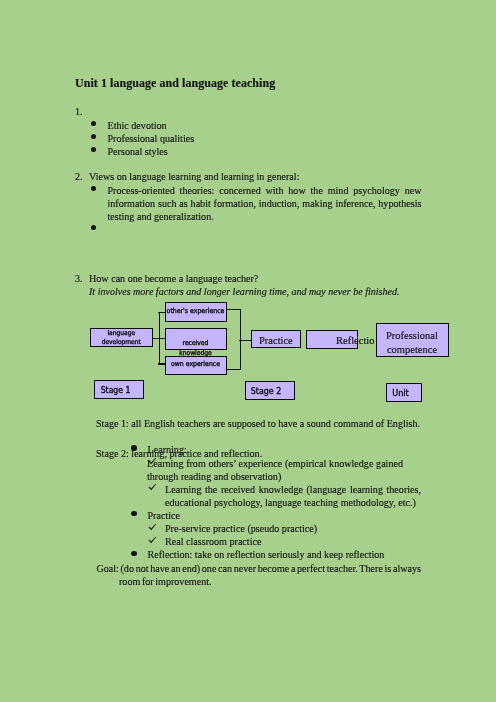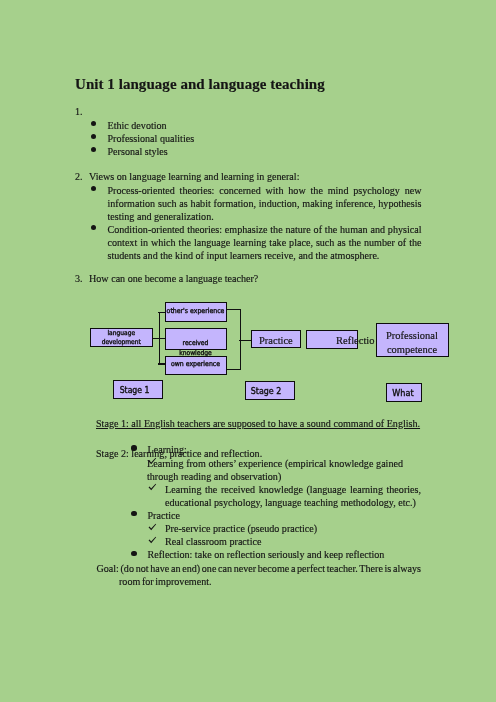--- a/index.html
+++ b/index.html
@@ -4,21 +4,21 @@
 <style>
   html,body{margin:0;padding:0;}
   body{width:496px;height:702px;background:#a6d08c;
        font-family:"Liberation Serif",serif;overflow:hidden;
        -webkit-font-smoothing:antialiased;}
   .page{position:relative;width:496px;height:702px;color:#151515;-webkit-text-stroke:0.15px #151515;}
 
   .abs{position:absolute;}
   .nowrap{white-space:nowrap;}
 
-  .title{left:75px;top:76px;font-size:15px;font-weight:bold;letter-spacing:0.05px;}
+  .title{left:75px;top:76px;font-size:12px;font-weight:bold;letter-spacing:0.05px;}
 
   .num{font-size:10.1px;}
   .head{font-size:10.1px;}
   .ital{font-size:10.05px;font-style:italic;}
 
   .bul{width:5.4px;height:5.4px;border-radius:50%;background:#141414;}
 
   .para{font-size:10.1px;text-align:justify;line-height:13.16px;}
 
   
@@ -52,24 +52,24 @@
   <div class="abs bul" style="left:91px;top:147px;"></div>
   <div class="abs head nowrap" style="left:107.5px;top:145.7px;">Personal styles</div>
 
   <div class="abs num nowrap" style="left:75px;top:171px;">2.</div>
   <div class="abs head nowrap" style="left:89px;top:171px;">Views on language learning and learning in general:</div>
 
   <div class="abs bul" style="left:91px;top:185.5px;"></div>
   <div class="abs para" style="left:107.5px;top:184px;width:314px;">Process-oriented theories: concerned with how the mind psychology new information such as habit formation, induction, making inference, hypothesis testing and generalization.</div>
 
   <div class="abs bul" style="left:91px;top:224.8px;"></div>
-  <div class="abs para" style="left:107.5px;top:223px;width:314px;">Condition-oriented theories: emphasize the nature of the human and physical context in which the language learning take place, such as the number of the students and the kind of input learners receive, and the atmosphere.</div>
 
   <div class="abs num nowrap" style="left:75px;top:273.3px;">3.</div>
   <div class="abs head nowrap" style="left:89px;top:273.3px;">How can one become a language teacher?</div>
+  <div class="abs ital nowrap" style="left:89px;top:286.4px;">It involves more factors and longer learning time, and may never be finished.</div>
 
   <div class="diagram">
     <div class="ln" style="left:151.3px;top:337.8px;width:14px;height:1.4px;"></div>
     <div class="ln" style="left:158.6px;top:311.6px;width:1.4px;height:53.2px;"></div>
     <div class="ln" style="left:158.2px;top:311.6px;width:7.2px;height:1.4px;"></div>
     <div class="ln" style="left:158.2px;top:363.4px;width:7.2px;height:1.4px;"></div>
 
     <div class="ln" style="left:226px;top:308.9px;width:14.8px;height:1.4px;"></div>
     <div class="ln" style="left:226px;top:368.6px;width:14.8px;height:1.4px;"></div>
     <div class="ln" style="left:239.7px;top:308.9px;width:1.4px;height:61.1px;"></div>
@@ -89,32 +89,32 @@
     </div>
     <div class="dbox serifbox" style="left:251.2px;top:330px;width:49.4px;height:18px;padding-top:2.5px;">
       <div class="bt">Practice</div>
     </div>
     <div class="dbox serifbox" style="left:306px;top:329.6px;width:52.2px;height:19px;padding-top:3.3px;padding-left:29px;">
       <div class="bt">Reflectio</div>
     </div>
     <div class="dbox serifbox" style="left:375.5px;top:322.5px;width:73px;height:34.5px;line-height:13.6px;padding-top:6px;">
       <div class="bt" style="line-height:13.6px;"><span>Professional</span><br><span>competence</span></div>
     </div>
-    <div class="dbox sans lalign" style="left:94.3px;top:379.5px;width:49.4px;height:19px;font-size:8.6px;padding-left:5.4px;padding-top:3px;margin-left:19px;">
+    <div class="dbox sans lalign" style="left:94.3px;top:379.5px;width:49.4px;height:19px;font-size:8.6px;padding-left:5.4px;padding-top:3px;">
       <div class="bt">Stage 1</div>
     </div>
     <div class="dbox sans lalign" style="left:244.5px;top:381px;width:50.4px;height:19px;font-size:8.8px;padding-left:5.3px;padding-top:2px;">
       <div class="bt">Stage 2</div>
     </div>
     <div class="dbox sans lalign" style="left:386px;top:383px;width:36px;height:19px;font-size:9px;padding-left:5.3px;padding-top:2px;">
-      <div class="bt">What</div>
+      <div class="bt">Unit</div>
     </div>
   </div>
 
-  <div class="abs head nowrap" style="left:96px;top:417.5px;text-decoration:underline;">Stage 1: all English teachers are supposed to have a sound command of English.</div>
+  <div class="abs head nowrap" style="left:96px;top:417.5px;">Stage 1: all English teachers are supposed to have a sound command of English.</div>
   <div class="abs head nowrap" style="left:96px;top:448px;">Stage 2: learning, practice and reflection.</div>
 
   <div class="abs bul" style="left:131.3px;top:445.2px;"></div>
   <div class="abs head nowrap" style="left:147.5px;top:443.8px;">Learning:</div>
 
   <svg class="abs chk" style="left:147.8px;top:456.9px;" width="9" height="9" viewBox="0 0 8 8">
       <path d="M0.45 3.7 L1.45 3.05 L2.75 4.9 L6.75 0.6 L7.25 1.05 L2.85 6.4 Z" fill="#141414"></path>
     </svg>
   <div class="abs para" style="left:147px;top:457px;width:256px;">Learning from others’ experience (empirical knowledge gained through reading and observation)</div>
 

